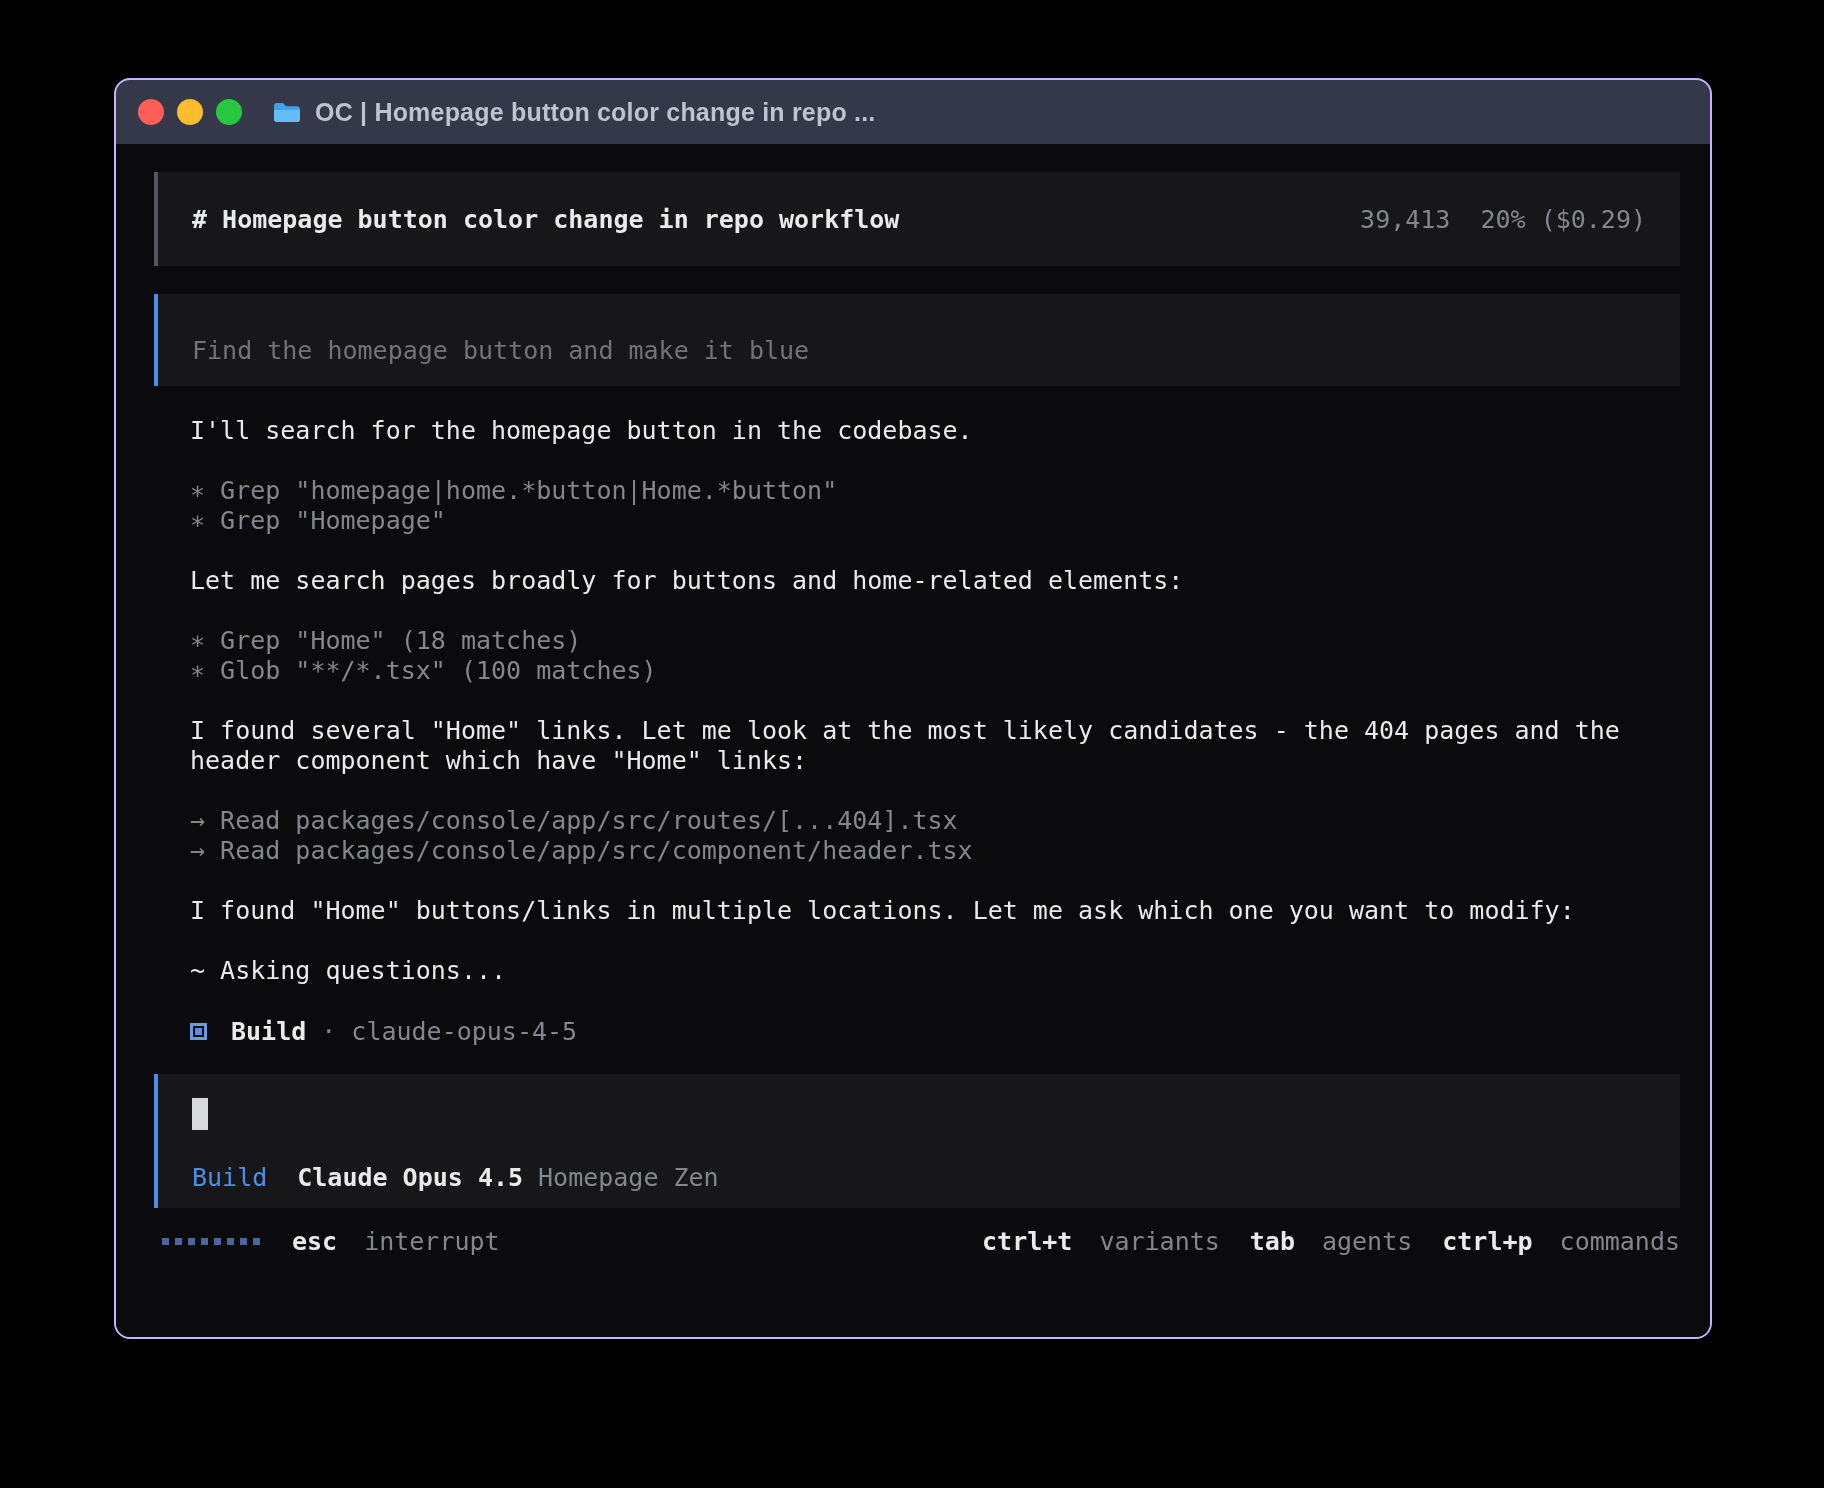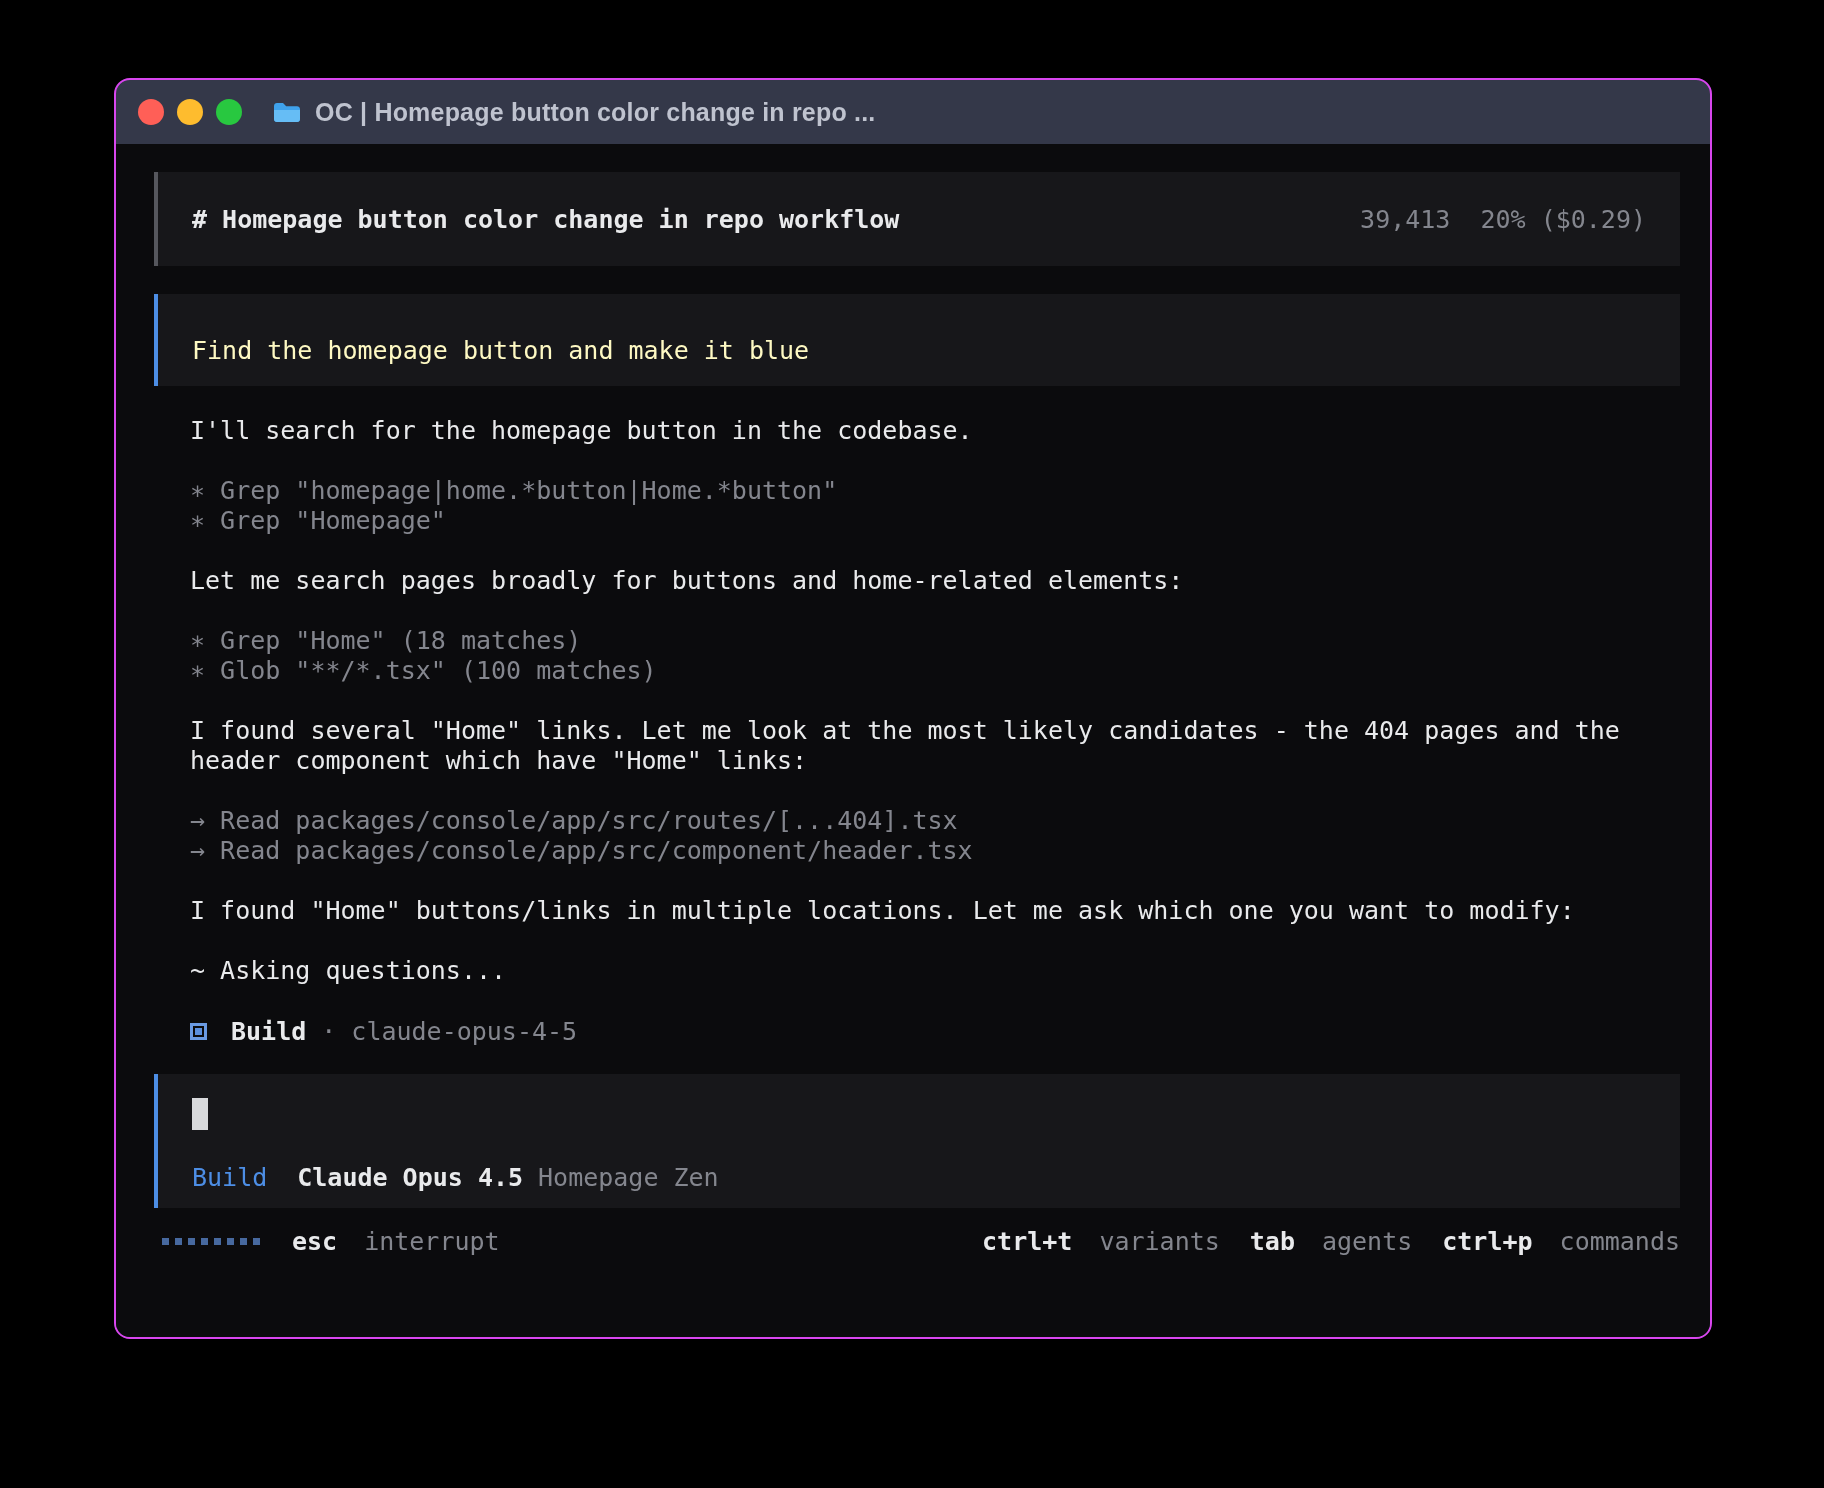--- a/index.html
+++ b/index.html
@@ -9,21 +9,21 @@
     font-family: "DejaVu Sans Mono", monospace;
     overflow: hidden;
     position: relative;
   }
 
   .window {
     position: absolute;
     left: 114px; top: 78px;
     width: 1598px; height: 1261px;
     background: var(--titlebar-bg, #343849);
-    border: 2px solid #d946ef;
+    border: 2px solid #c4b5fd;
     border-radius: 16px;
     overflow: hidden;
     display: flex;
     flex-direction: column;
   }
 
   
   .titlebar {
     height: 64px;
     flex: 0 0 auto;
@@ -69,21 +69,21 @@
     gap: 26px;
   }
   .heading { font-weight: 700; color: var(--text-primary, #e9eaec); white-space: pre; }
   .stats { display: flex; gap: 30px; color: var(--text-muted, #84868e); white-space: pre; }
 
   .user-block {
     height: 92px;
     margin-top: 28px;
     border-color: var(--accent-blue, #4d8ee5);
   }
-  .user-text { color: #fef9c3; white-space: pre; margin-top: 20px; }
+  .user-text { color: #737373; white-space: pre; margin-top: 20px; }
 
   .lines { margin-top: 30px; padding-left: 36px; }
   .line { height: 30px; line-height: 30px; white-space: pre; }
   .line.text  { color: var(--text-primary, #e9eaec); }
   .line.tool  { color: var(--text-muted, #84868e); }
   .line.blank { }
 
   .agent-line {
     margin-top: 30px;
     height: 30px;

